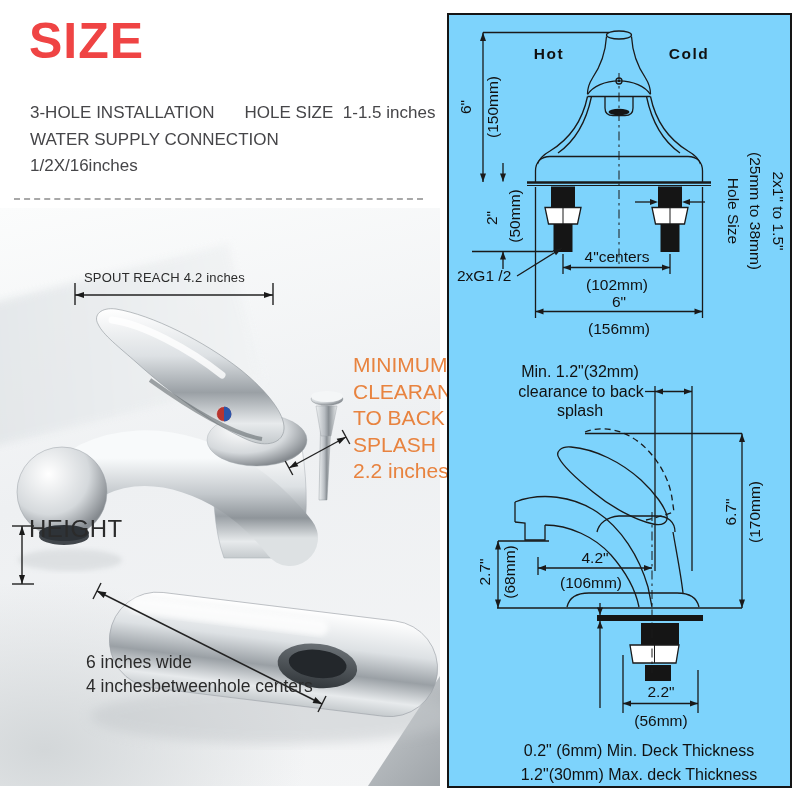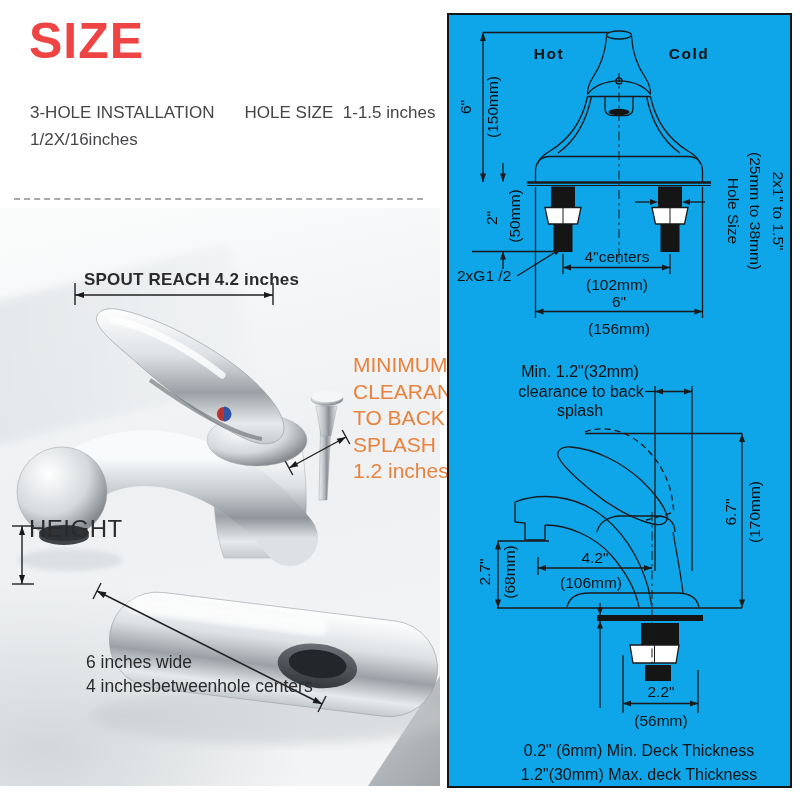--- a/index.html
+++ b/index.html
@@ -19,28 +19,28 @@
       background:linear-gradient(100deg,#dfe3e6,#f1f3f4);transform:rotate(-14deg);
       filter:blur(4px);opacity:.85;}
   .sink-shadow{left:-90px;bottom:-50px;width:420px;height:270px;
       background:radial-gradient(ellipse at 32% 68%, #d3d7d9 0%, rgba(238,240,241,0) 65%);}
   .granite{left:368px;top:468px;width:72px;height:110px;
       clip-path:polygon(100% 0,100% 100%,0 100%);
       background:linear-gradient(135deg,#c6cacd,#969ca1);opacity:.9;}
   .faucet-svg{left:0;top:0;width:440px;height:578px;}
   
   .ann{position:absolute;color:#2b2b2b;}
-  .spout-label{left:84px;top:270px;font-size:17px;letter-spacing:.2px;font-weight:bold;}
+  .spout-label{left:84px;top:270px;font-size:13px;letter-spacing:.2px;}
   .orange-block{left:353px;top:352px;font-size:21px;line-height:26.5px;}
   .height-block{left:29px;top:514px;font-size:24px;line-height:29px;letter-spacing:.5px;}
   .escu-block{left:86px;top:651px;font-size:17.5px;line-height:23.5px;}
   .overlay{left:0;top:0;width:440px;height:800px;pointer-events:none;}
   
   .panel{left:447px;top:13px;width:345px;height:775px;border:2px solid #151515;
-         box-sizing:border-box;background:#0ea5e9;}
+         box-sizing:border-box;background:#7dd3fc;}
   .panel svg{display:block;}
   svg text{fill:#111;font-family:"Liberation Sans",sans-serif;}
   .dimtxt{font-size:15.5px;}
   .dimtxt2{font-size:16px;}
   .hotcold{font-size:15.5px;font-weight:600;letter-spacing:1.5px;}
   .dline{stroke:#1a1a1a;stroke-width:1.3;fill:none;}
   .dthick{stroke:#1a1a1a;stroke-width:2.4;fill:none;}
   .dthin{stroke:#1a1a1a;stroke-width:1;fill:none;}
   .dfill{fill:#151515;stroke:none;}
   .ah{fill:#1a1a1a;stroke:none;}
@@ -48,20 +48,21 @@
 </style>
 </head>
 <body>
 
 <div class="abs title">SIZE</div>
 
 <div class="abs specs">
   <div>
     <span>3-HOLE INSTALLATION</span><span class="gap"></span><span class="pre">HOLE SIZE  1-1.5 inches</span>
   </div>
+  <div>WATER SUPPLY CONNECTION</div>
   <div>1/2X/16inches</div>
 </div>
 
 <div class="abs divider"></div>
 
 <div class="abs photo">
   <div class="abs wall-wedge"></div>
   <div class="abs sink-shadow"></div>
   <div class="abs granite"></div>
   <svg class="abs faucet-svg" viewBox="0 0 440 578">
@@ -163,21 +164,21 @@
   </g>
 </svg>
 
 <div class="ann spout-label">SPOUT REACH 4.2 inches</div>
 
 <div class="ann orange-block" style="color:#e8833f;">
   <div>MINIMUM</div>
   <div>CLEARANCE</div>
   <div>TO BACK</div>
   <div>SPLASH</div>
-  <div>1.2 inches</div>
+  <div>2.2 inches</div>
 </div>
 
 <div class="ann height-block">
   <div>HEIGHT</div>
 </div>
 
 <div class="ann escu-block">
   <div>6 inches wide</div>
   <div>4 inchesbetweenhole centers</div>
 </div>

